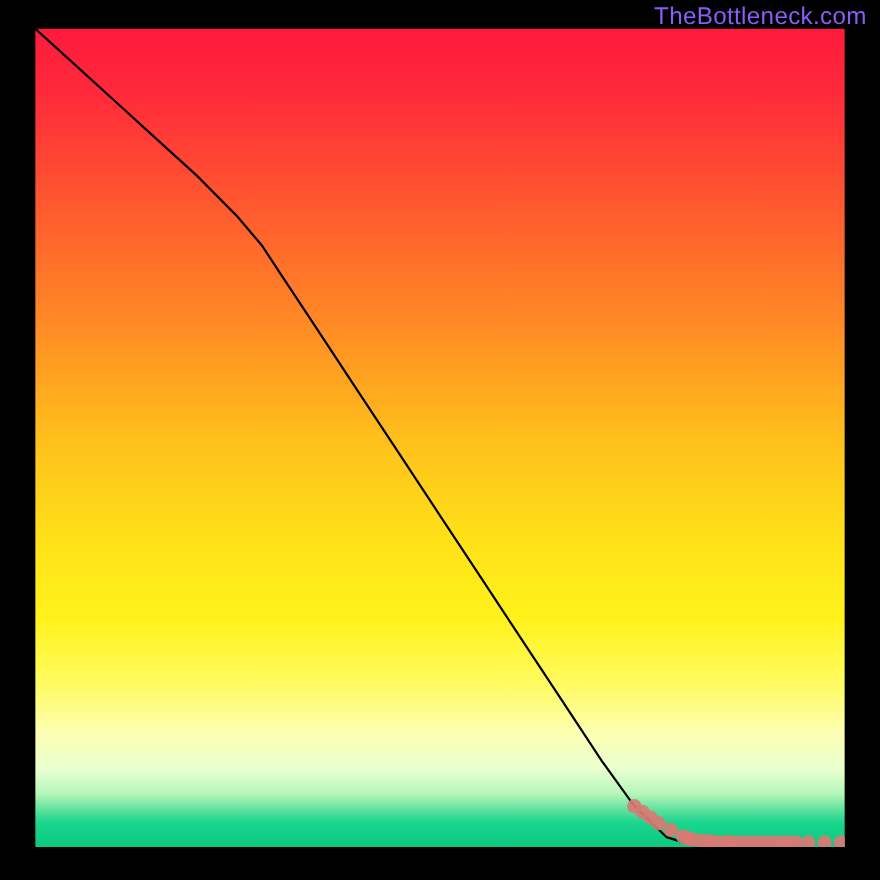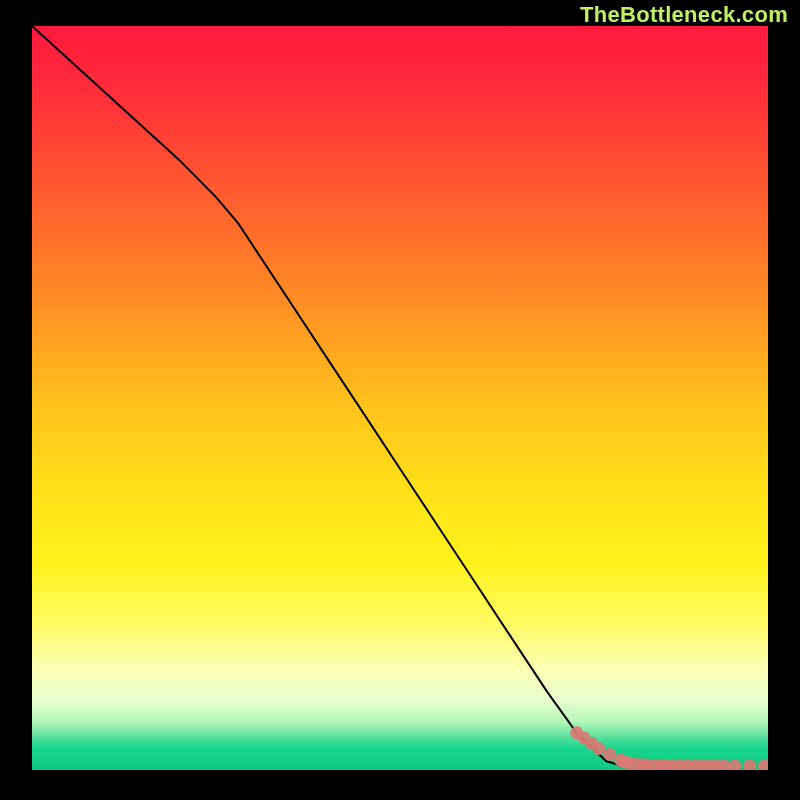--- a/index.html
+++ b/index.html
@@ -14,23 +14,23 @@
   .frame {
     position: relative;
     width: 800px;
     height: 800px;
     background: #000;
   }
   .watermark {
     position: absolute;
     top: 2px;
     right: 12px;
-    color: #bef264;
+    color: #8b5cf6;
     font-size: 22px;
-    font-weight: 700;
+    font-weight: 400;
     letter-spacing: 0.3px;
     z-index: 20;
   }
   .plot {
     position: absolute;
     left: 32px;
     top: 26px;
     width: 736px;
     height: 744px;
   }

